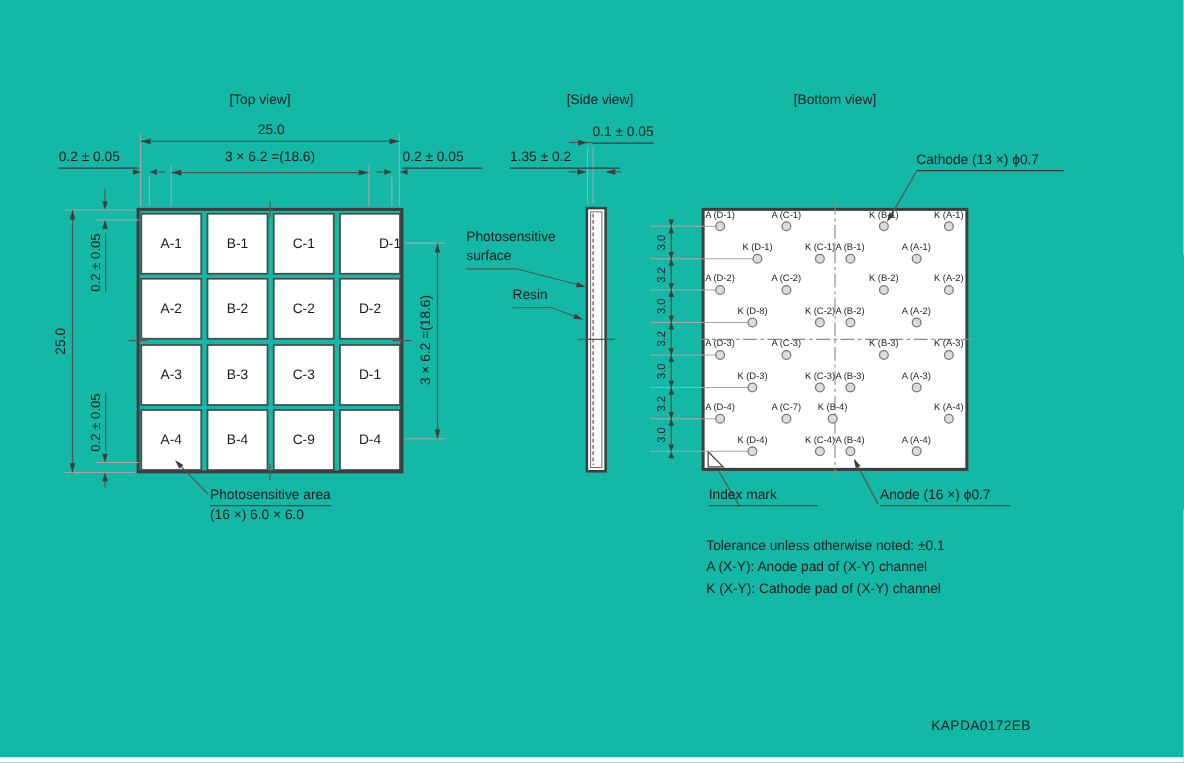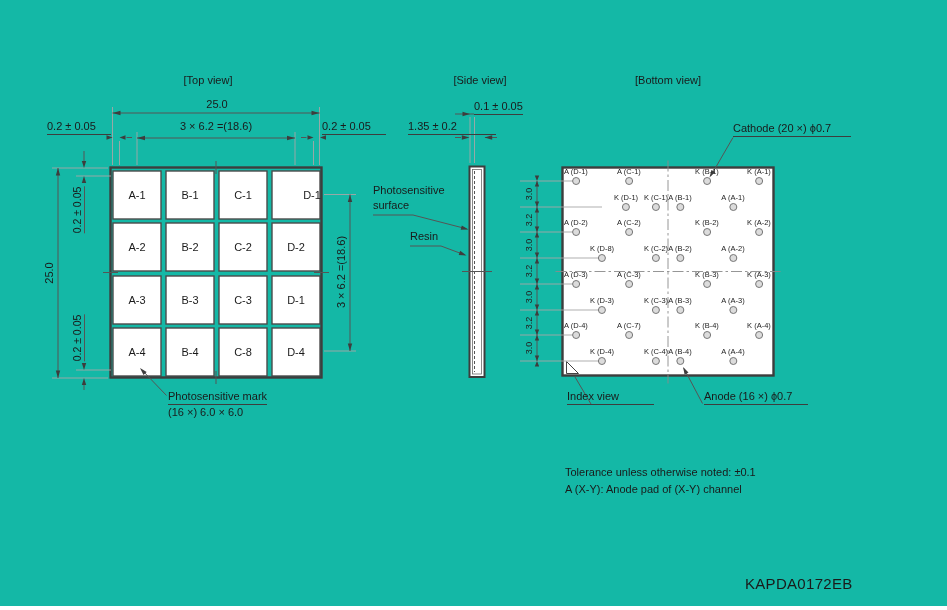--- a/index.html
+++ b/index.html
@@ -13,22 +13,22 @@
       font-size:11px;color:#1a1a1a;}
   .rvs{font-size:10.5px;}
   .rul{border-bottom:1px solid #555;padding-bottom:1px;}
   .cc{position:absolute;transform:translate(-50%,-50%);font-size:11px;color:#1a1a1a;}
   .pad{position:absolute;transform:translateX(-50%);text-align:center;}
   .pl{display:block;font-size:7.5px;line-height:9px;white-space:nowrap;color:#222;}
   .dot{display:block;width:6px;height:6px;border:1px solid #767676;border-radius:50%;
        background:#dcdcdc;margin:1px auto 0;}
   .pitch{position:absolute;white-space:nowrap;transform:translate(-50%,-50%) rotate(-90deg);
          font-size:9px;color:#222;}
-  .notes{font-size:11px;margin-top:35px;}
-  .doc{position:absolute;font-size:15px;color:#1a1a1a;letter-spacing:0.3px;}
+  .notes{font-size:11px;}
+  .doc{position:absolute;font-size:11px;color:#1a1a1a;letter-spacing:0.3px;}
 </style>
 </head>
 <body>
 
 <div id="page">
 
   <svg id="lines" width="947" height="610" viewBox="0 0 947 610">
 
     <g fill="#ffffff" stroke="#4a4a4a" stroke-width="1.4">
       <rect x="113" y="171" width="48" height="48"></rect>
@@ -151,34 +151,34 @@
   <div class="cc" style="left:137px;top:247px">A-2</div>
   <div class="cc" style="left:190px;top:247px">B-2</div>
   <div class="cc" style="left:243px;top:247px">C-2</div>
   <div class="cc" style="left:296px;top:247px">D-2</div>
   <div class="cc" style="left:137px;top:300px">A-3</div>
   <div class="cc" style="left:190px;top:300px">B-3</div>
   <div class="cc" style="left:243px;top:300px">C-3</div>
   <div class="cc" style="left:296px;top:300px">D-1</div>
   <div class="cc" style="left:137px;top:352px">A-4</div>
   <div class="cc" style="left:190px;top:352px">B-4</div>
-  <div class="cc" style="left:243px;top:352px">C-8</div>
+  <div class="cc" style="left:243px;top:352px">C-9</div>
   <div class="cc" style="left:296px;top:352px">D-4</div>
 
-  <div class="t ul" style="left:168px;top:390px">Photosensitive mark</div>
+  <div class="t ul" style="left:168px;top:390px">Photosensitive area</div>
   <div class="t" style="left:168px;top:406px">(16 ×) 6.0 × 6.0</div>
 
   <div class="t ul" style="left:474px;top:100px">0.1 ± 0.05</div>
   <div class="t ul" style="left:408px;top:120px;width:88px">1.35 ± 0.2</div>
   <div class="t" style="left:373px;top:184px">Photosensitive</div>
   <div class="t" style="left:373px;top:199px">surface</div>
   <div class="t" style="left:410px;top:230px">Resin</div>
 
-  <div class="t ul" style="left:733px;top:122px;width:118px">Cathode (20 ×) ϕ0.7</div>
-  <div class="t ul" style="left:567px;top:390px;width:87px">Index view</div>
+  <div class="t ul" style="left:733px;top:122px;width:118px">Cathode (13 ×) ϕ0.7</div>
+  <div class="t ul" style="left:567px;top:390px;width:87px">Index mark</div>
   <div class="t ul" style="left:704px;top:390px;width:104px">Anode (16 ×) ϕ0.7</div>
 
   <div class="pitch" style="left:529px;top:194px">3.0</div>
   <div class="pitch" style="left:529px;top:219.5px">3.2</div>
   <div class="pitch" style="left:529px;top:245px">3.0</div>
   <div class="pitch" style="left:529px;top:271px">3.2</div>
   <div class="pitch" style="left:529px;top:297px">3.0</div>
   <div class="pitch" style="left:529px;top:322.5px">3.2</div>
   <div class="pitch" style="left:529px;top:348px">3.0</div>
 
@@ -192,21 +192,21 @@
     </div>
   <div class="pad" style="left:707px;top:167px">
       <span class="pl">K (B-1)</span>
       <span class="dot"></span>
     </div>
   <div class="pad" style="left:759px;top:167px">
       <span class="pl">K (A-1)</span>
       <span class="dot"></span>
     </div>
 
-  <div class="pad" style="left:626px;top:193px">
+  <div class="pad" style="left:606px;top:193px">
       <span class="pl">K (D-1)</span>
       <span class="dot"></span>
     </div>
   <div class="pad" style="left:656px;top:193px">
       <span class="pl">K (C-1)</span>
       <span class="dot"></span>
     </div>
   <div class="pad" style="left:680px;top:193px">
       <span class="pl">A (B-1)</span>
       <span class="dot"></span>
@@ -285,21 +285,21 @@
     </div>
 
   <div class="pad" style="left:576px;top:321px">
       <span class="pl">A (D-4)</span>
       <span class="dot"></span>
     </div>
   <div class="pad" style="left:629px;top:321px">
       <span class="pl">A (C-7)</span>
       <span class="dot"></span>
     </div>
-  <div class="pad" style="left:707px;top:321px">
+  <div class="pad" style="left:666px;top:321px">
       <span class="pl">K (B-4)</span>
       <span class="dot"></span>
     </div>
   <div class="pad" style="left:759px;top:321px">
       <span class="pl">K (A-4)</span>
       <span class="dot"></span>
     </div>
 
   <div class="pad" style="left:602px;top:347px">
       <span class="pl">K (D-4)</span>
@@ -313,15 +313,16 @@
       <span class="pl">A (B-4)</span>
       <span class="dot"></span>
     </div>
   <div class="pad" style="left:733px;top:347px">
       <span class="pl">A (A-4)</span>
       <span class="dot"></span>
     </div>
 
   <div class="t notes" style="left:565px;top:431px">Tolerance unless otherwise noted: ±0.1</div>
   <div class="t notes" style="left:565px;top:448px">A (X-Y): Anode pad of (X-Y) channel</div>
+  <div class="t notes" style="left:565px;top:465px">K (X-Y): Cathode pad of (X-Y) channel</div>
   <div class="doc" style="left:745px;top:575px">KAPDA0172EB</div>
 
 </div>
 
 </body></html>

